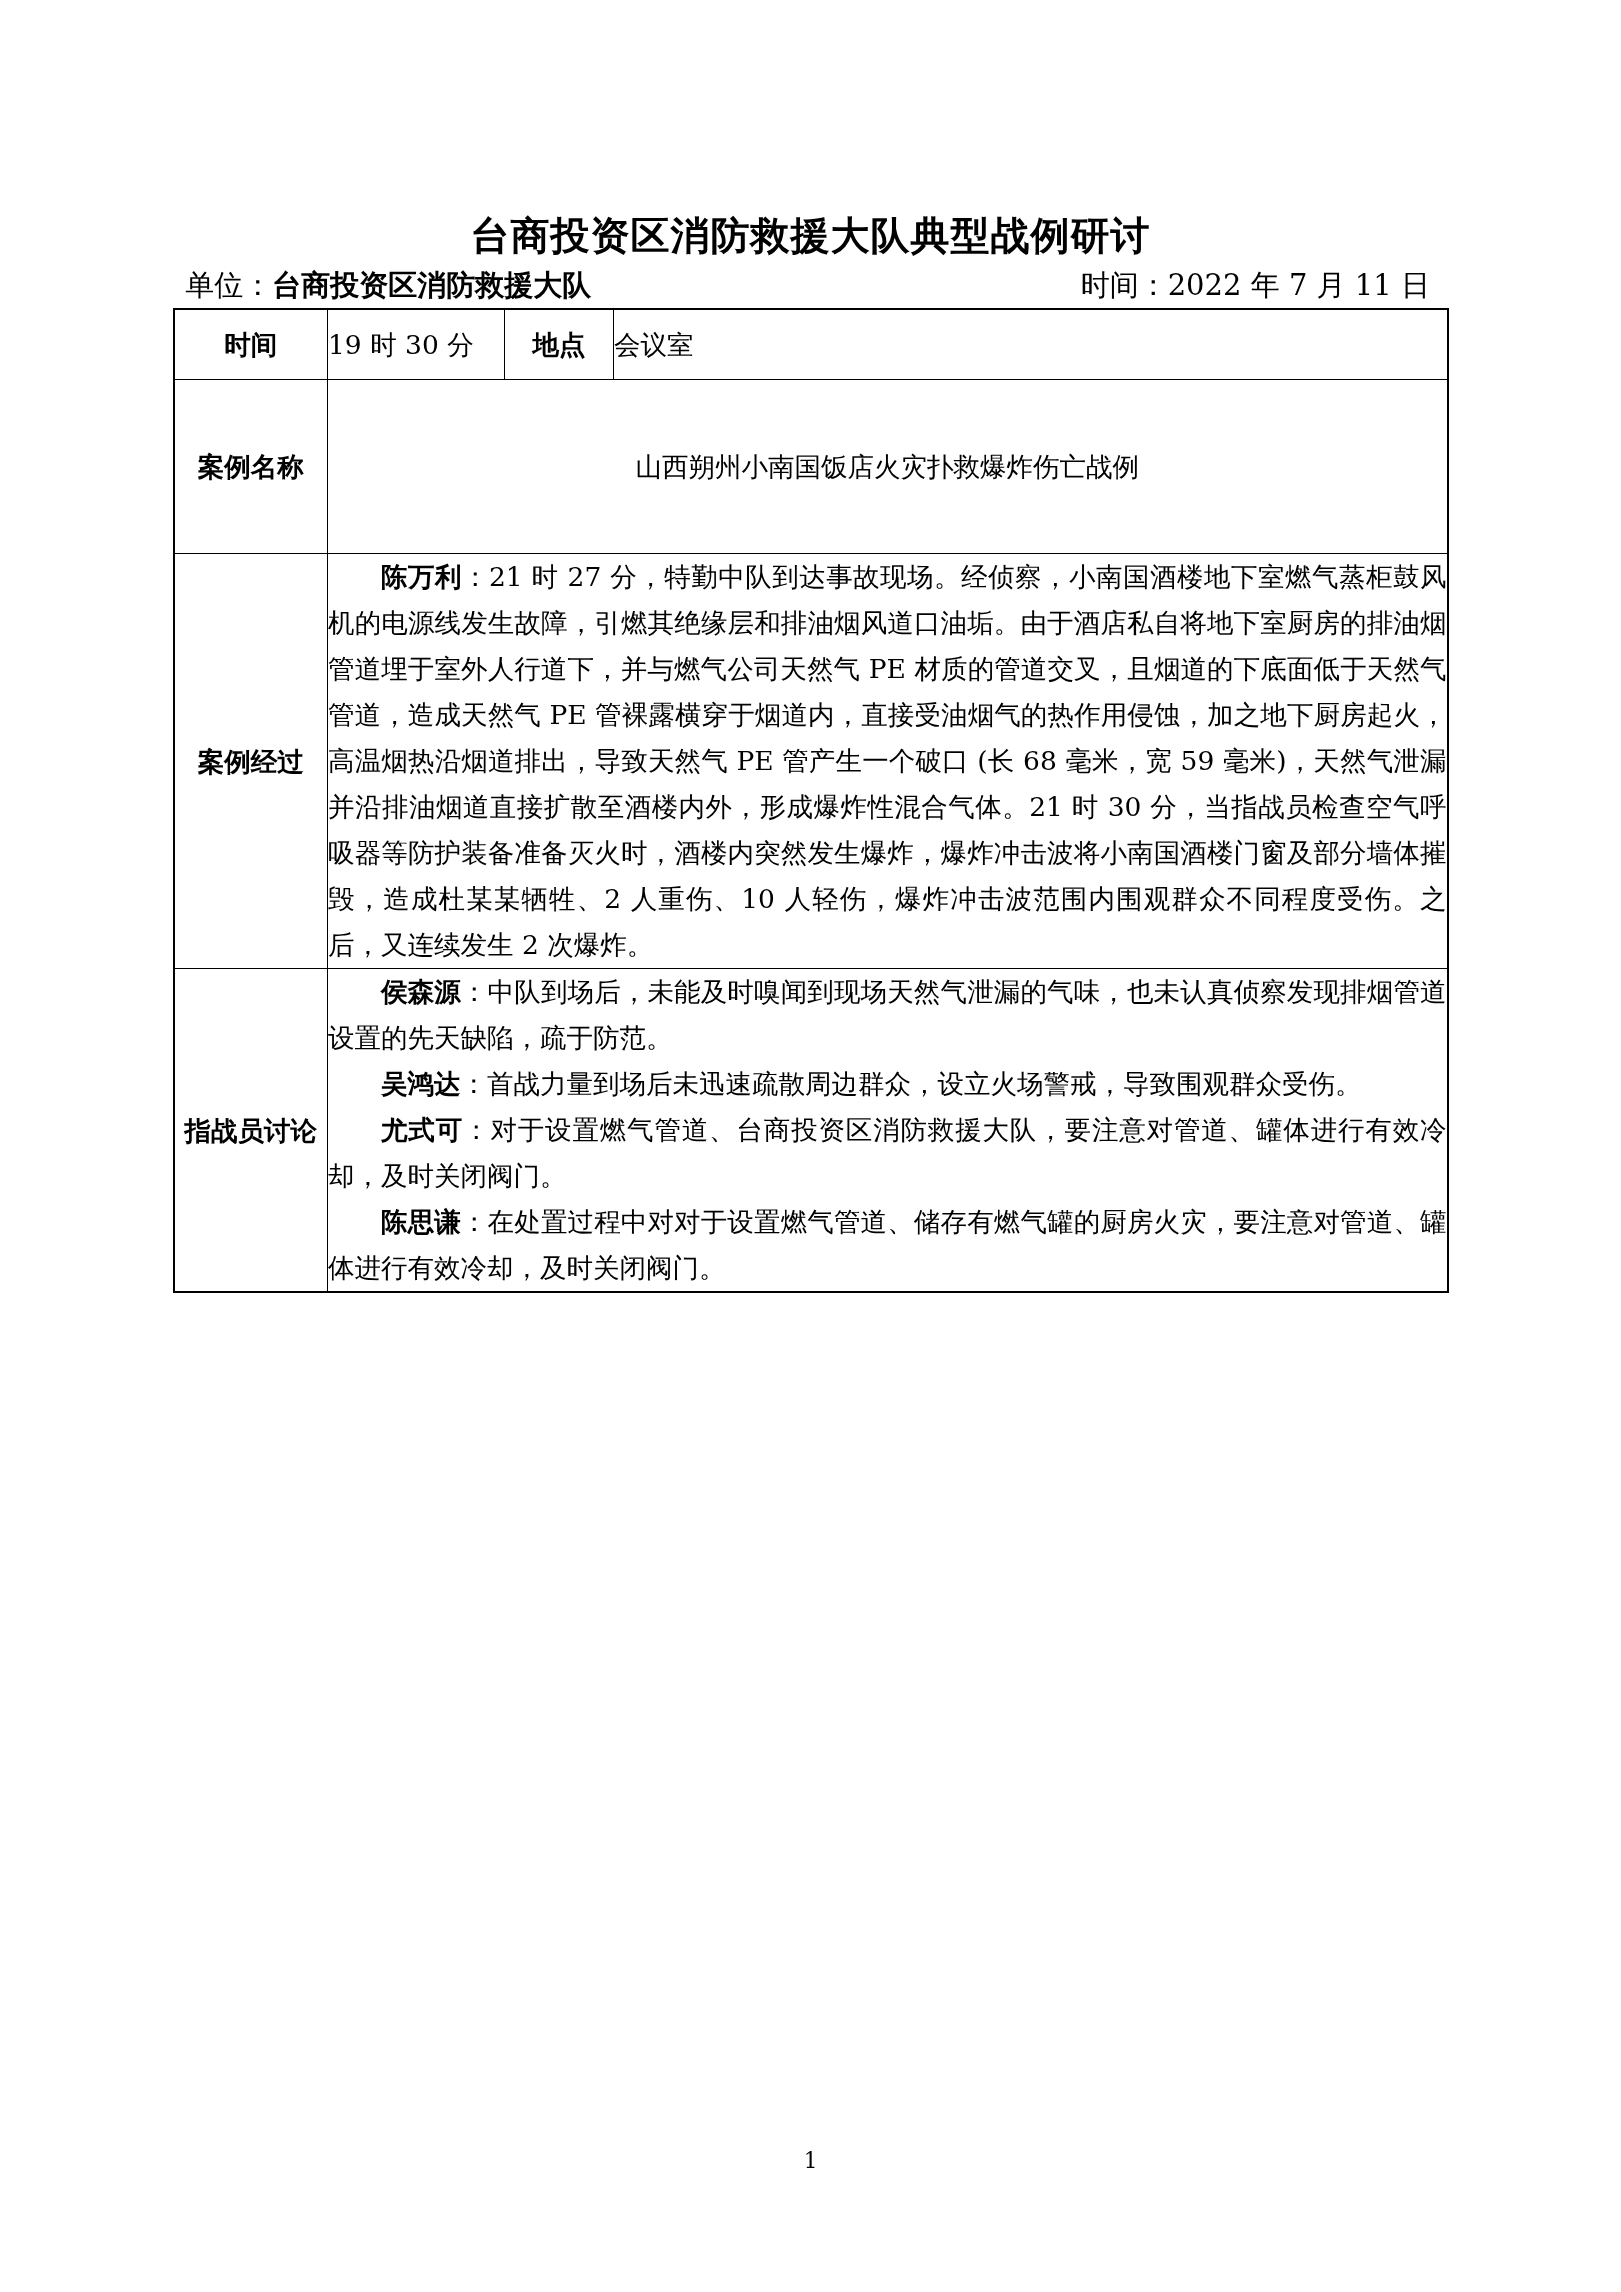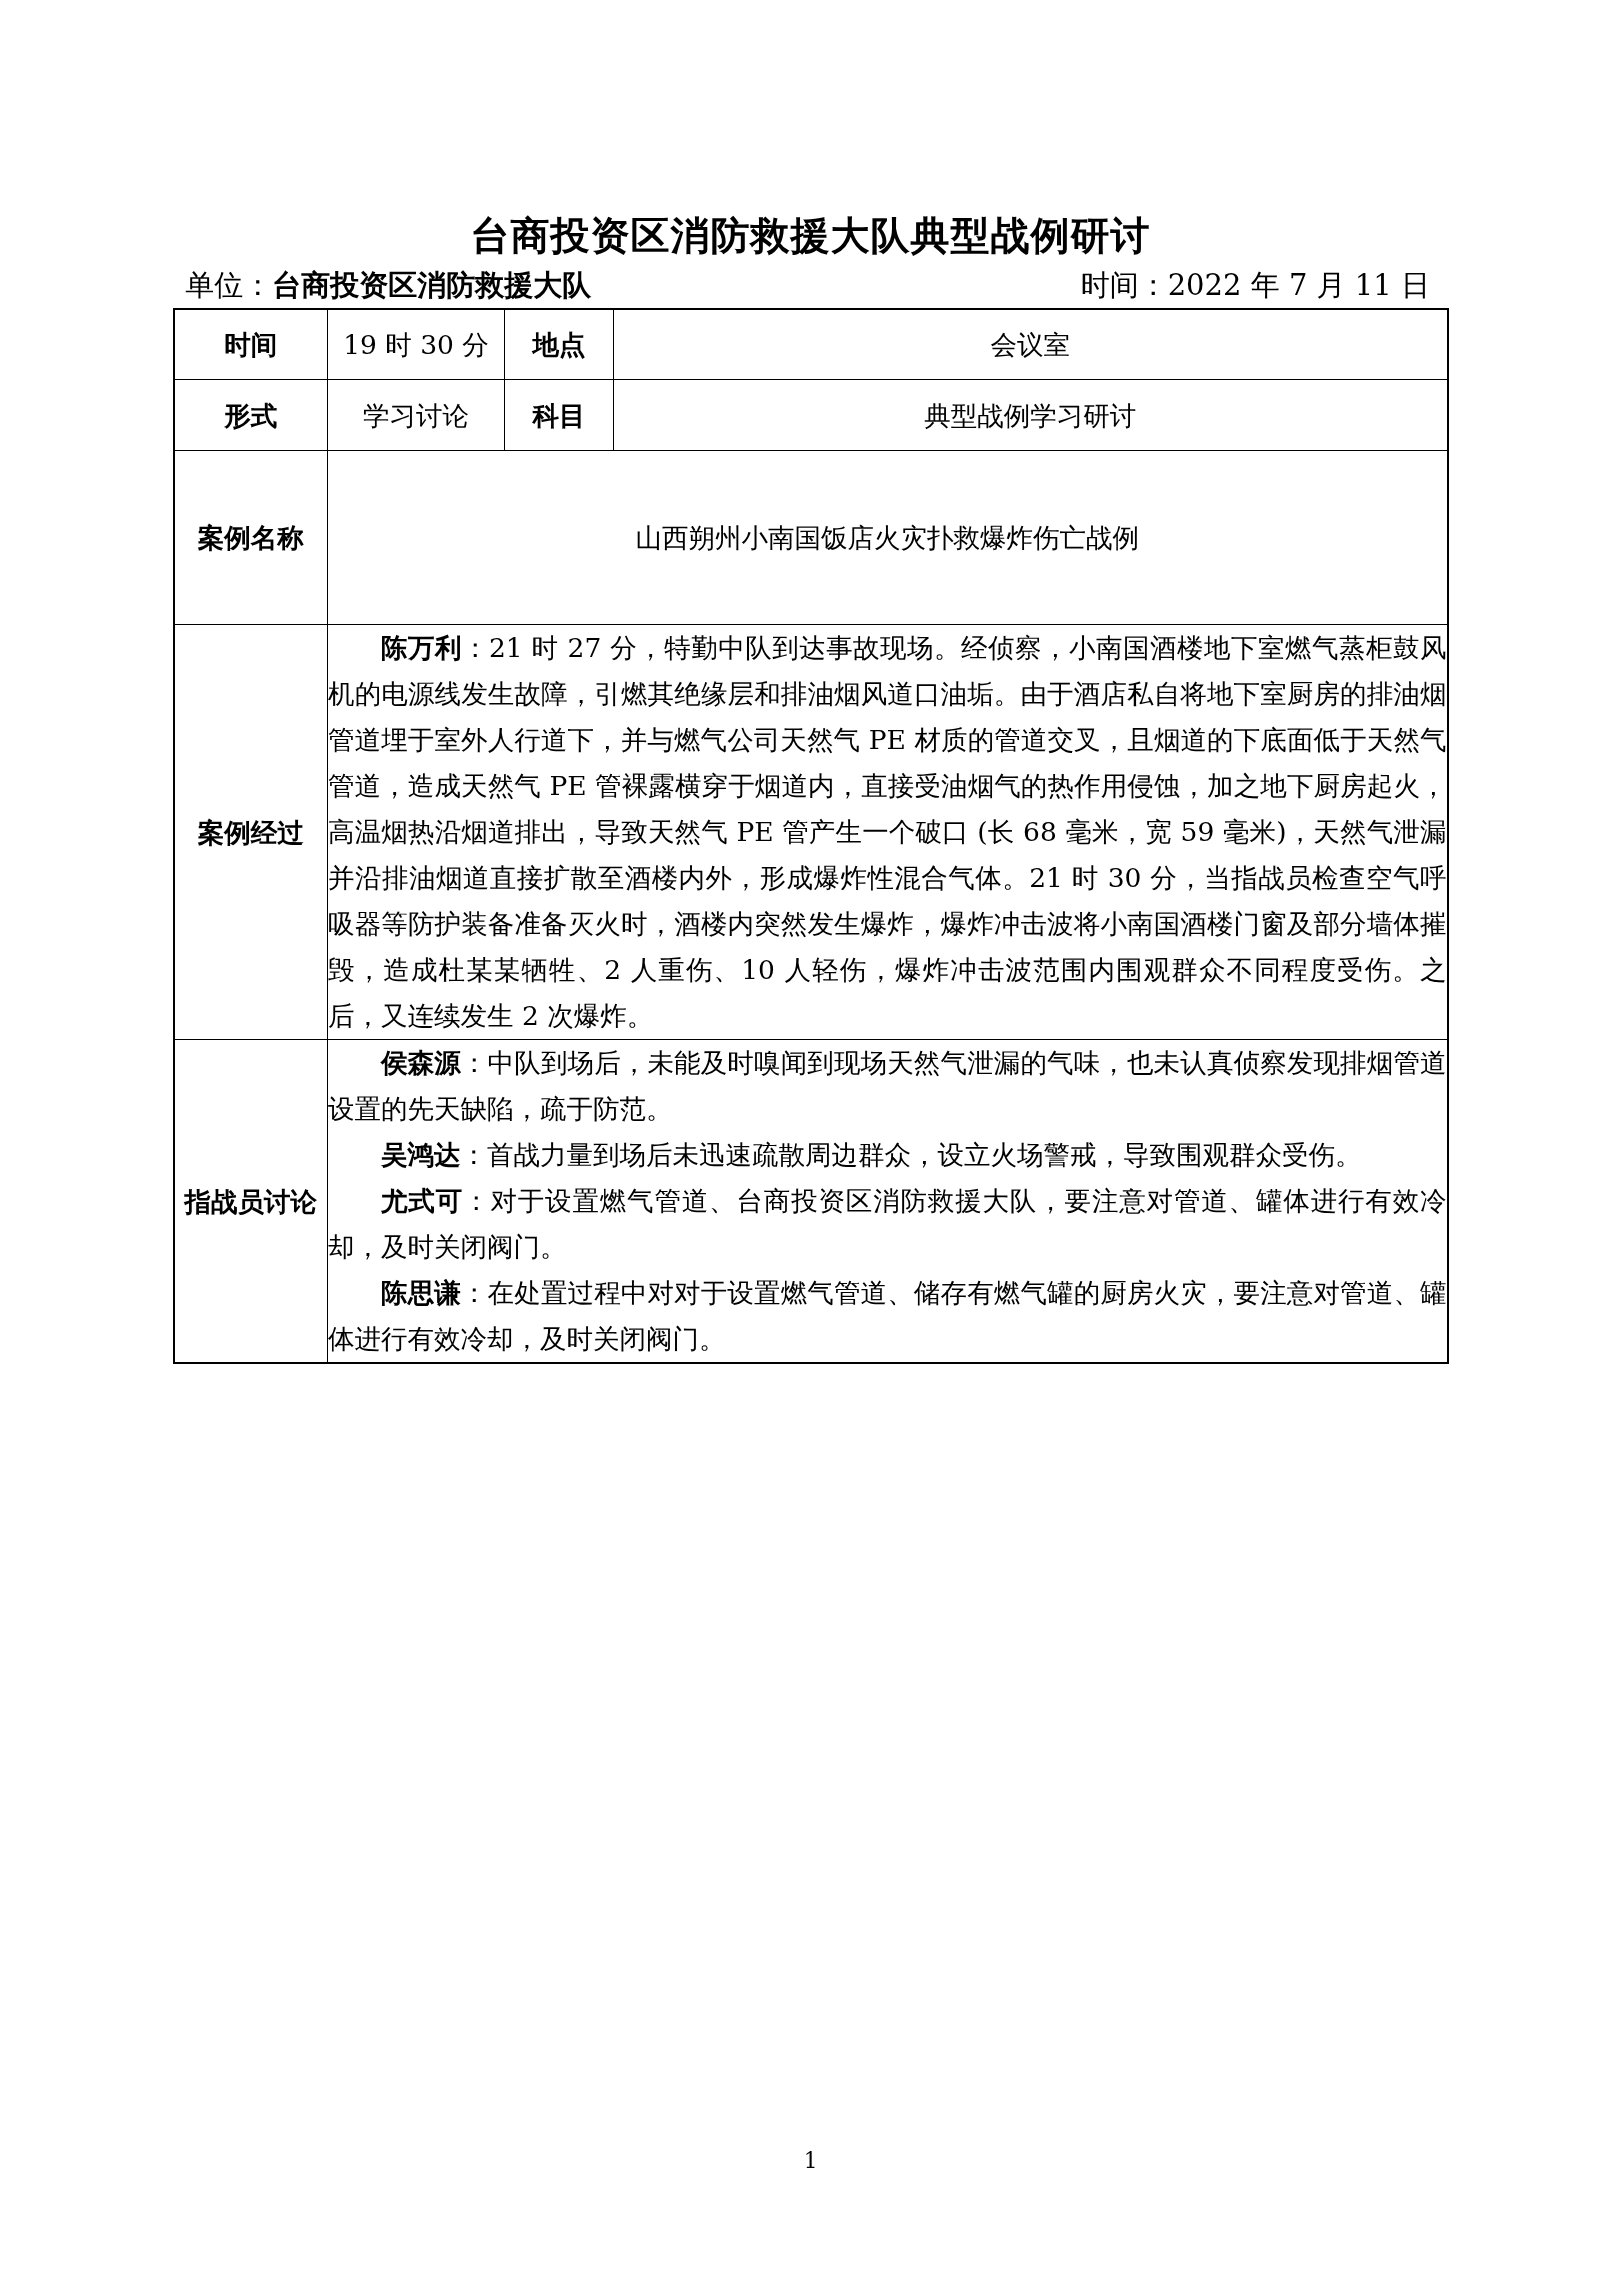--- a/index.html
+++ b/index.html
@@ -72,21 +72,20 @@
     border: 2px solid #000000;
   }
   .lbl {
     text-align: center;
     font-weight: bold;
     font-size: 27.4px;
     line-height: 37px;
     padding: 5.9px 3.9px;
   }
   .val-center {
-    text-align: center;
     font-size: 26.5px;
     line-height: 37px;
     padding: 5.9px 7.8px;
   }
   .row-h1 { height: 71px; }
   .row-h2 { height: 71px; }
   .row-case { height: 174px; }
   .row-host { height: 80px; }
 
   .para-cell {
@@ -141,26 +140,20 @@
         <col class="col-c">
         <col class="col-d">
     </colgroup>
     <tbody>
       <tr class="row-h1">
         <td class="lbl">时间</td>
         <td class="val-center">19 时 30 分</td>
         <td class="lbl">地点</td>
         <td class="val-center">会议室</td>
       </tr>
-      <tr class="row-h2">
-        <td class="lbl">形式</td>
-        <td class="val-center">学习讨论</td>
-        <td class="lbl">科目</td>
-        <td class="val-center">典型战例学习研讨</td>
-      </tr>
       <tr class="row-case">
         <td class="lbl">案例名称</td>
         <td class="val-center case-name-cell" colspan="3">山西朔州小南国饭店火灾扑救爆炸伤亡战例</td>
       </tr>
       <tr>
         <td class="lbl">案例经过</td>
         <td class="para-cell" colspan="3">
           <p class="para"><span class="speaker">陈万利</span><span>：</span><span>21 时 27 分，特勤中队到达事故现场。经侦察，小南国酒楼地下室燃气蒸柜鼓风机的电源线发生故障，引燃其绝缘层和排油烟风道口油垢。由于酒店私自将地下室厨房的排油烟管道埋于室外人行道下，并与燃气公司天然气 PE 材质的管道交叉，且烟道的下底面低于天然气管道，造成天然气 PE 管裸露横穿于烟道内，直接受油烟气的热作用侵蚀，加之地下厨房起火，高温烟热沿烟道排出，导致天然气 PE 管产生一个破口 (长 68 毫米，宽 59 毫米)，天然气泄漏并沿排油烟道直接扩散至酒楼内外，形成爆炸性混合气体。21 时 30 分，当指战员检查空气呼吸器等防护装备准备灭火时，酒楼内突然发生爆炸，爆炸冲击波将小南国酒楼门窗及部分墙体摧毁，造成杜某某牺牲、2 人重伤、10 人轻伤，爆炸冲击波范围内围观群众不同程度受伤。之后，又连续发生 2 次爆炸。</span></p>
         </td>
       </tr>

